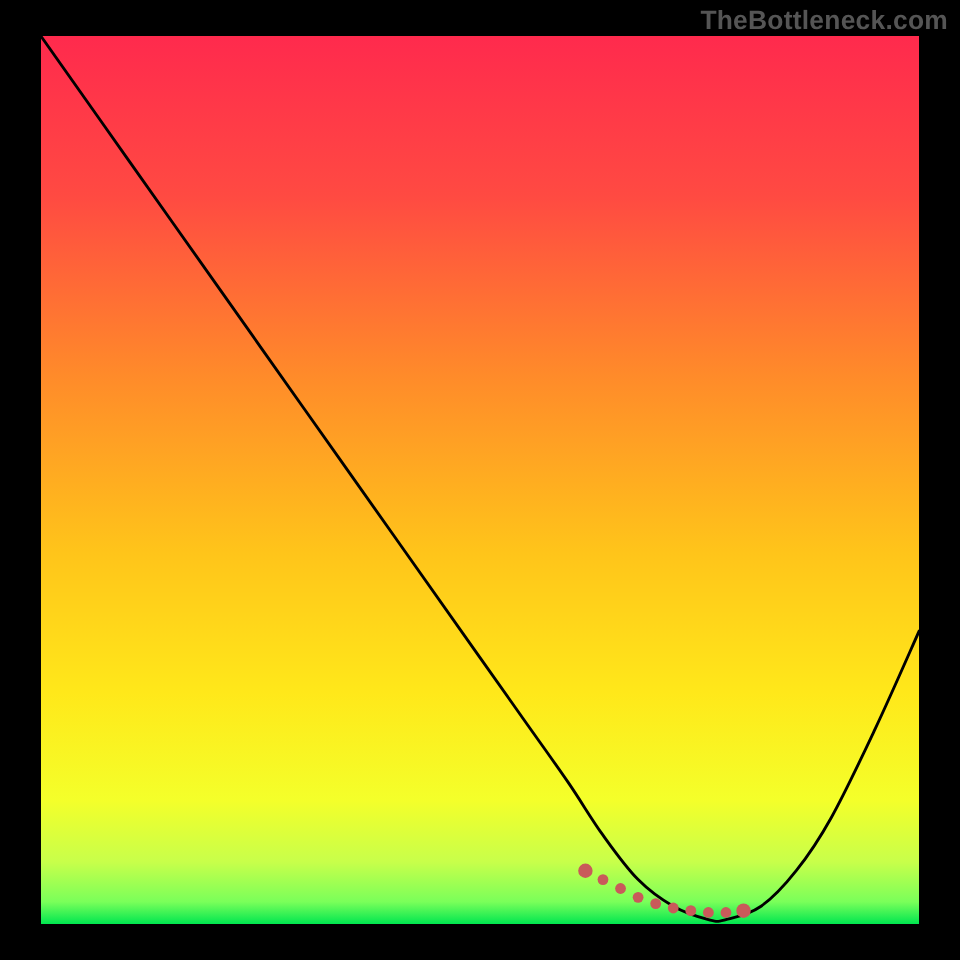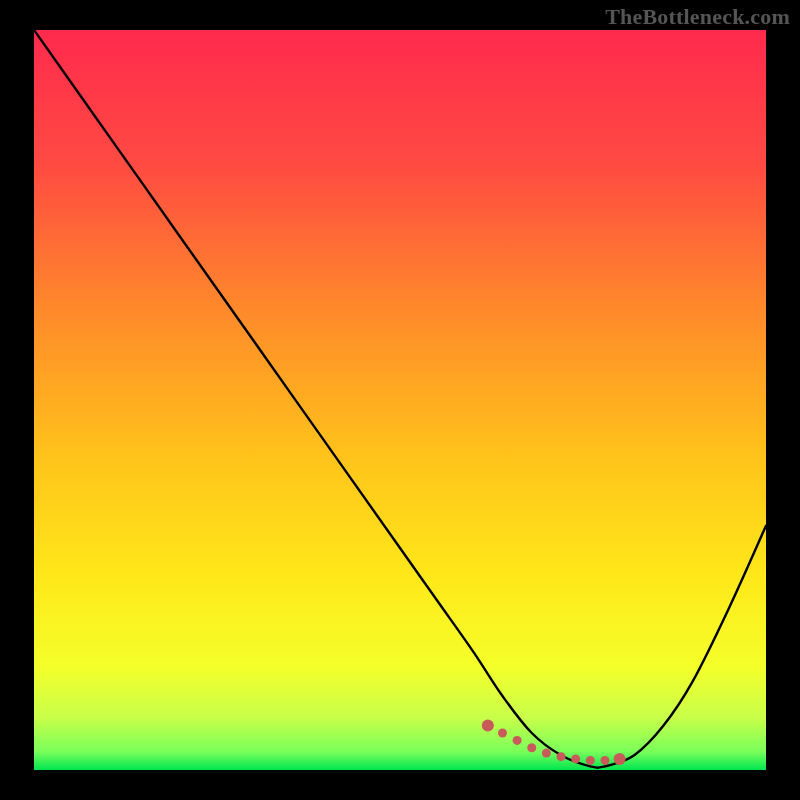--- a/index.html
+++ b/index.html
@@ -7,21 +7,21 @@
   .stage {
     position: relative;
     width: 800px;
     height: 800px;
     background: #000;
   }
   .watermark {
     position: absolute;
     top: 4px;
     right: 10px;
-    font-family: Liberation Serif, serif;
+    font-family: Liberation Sans, sans-serif;
     font-size: 22px;
     font-weight: 600;
     color: #555;
     letter-spacing: 0.2px;
   }
   .plot {
     position: absolute;
     left: 34px;
     top: 30px;
     width: 732px;

